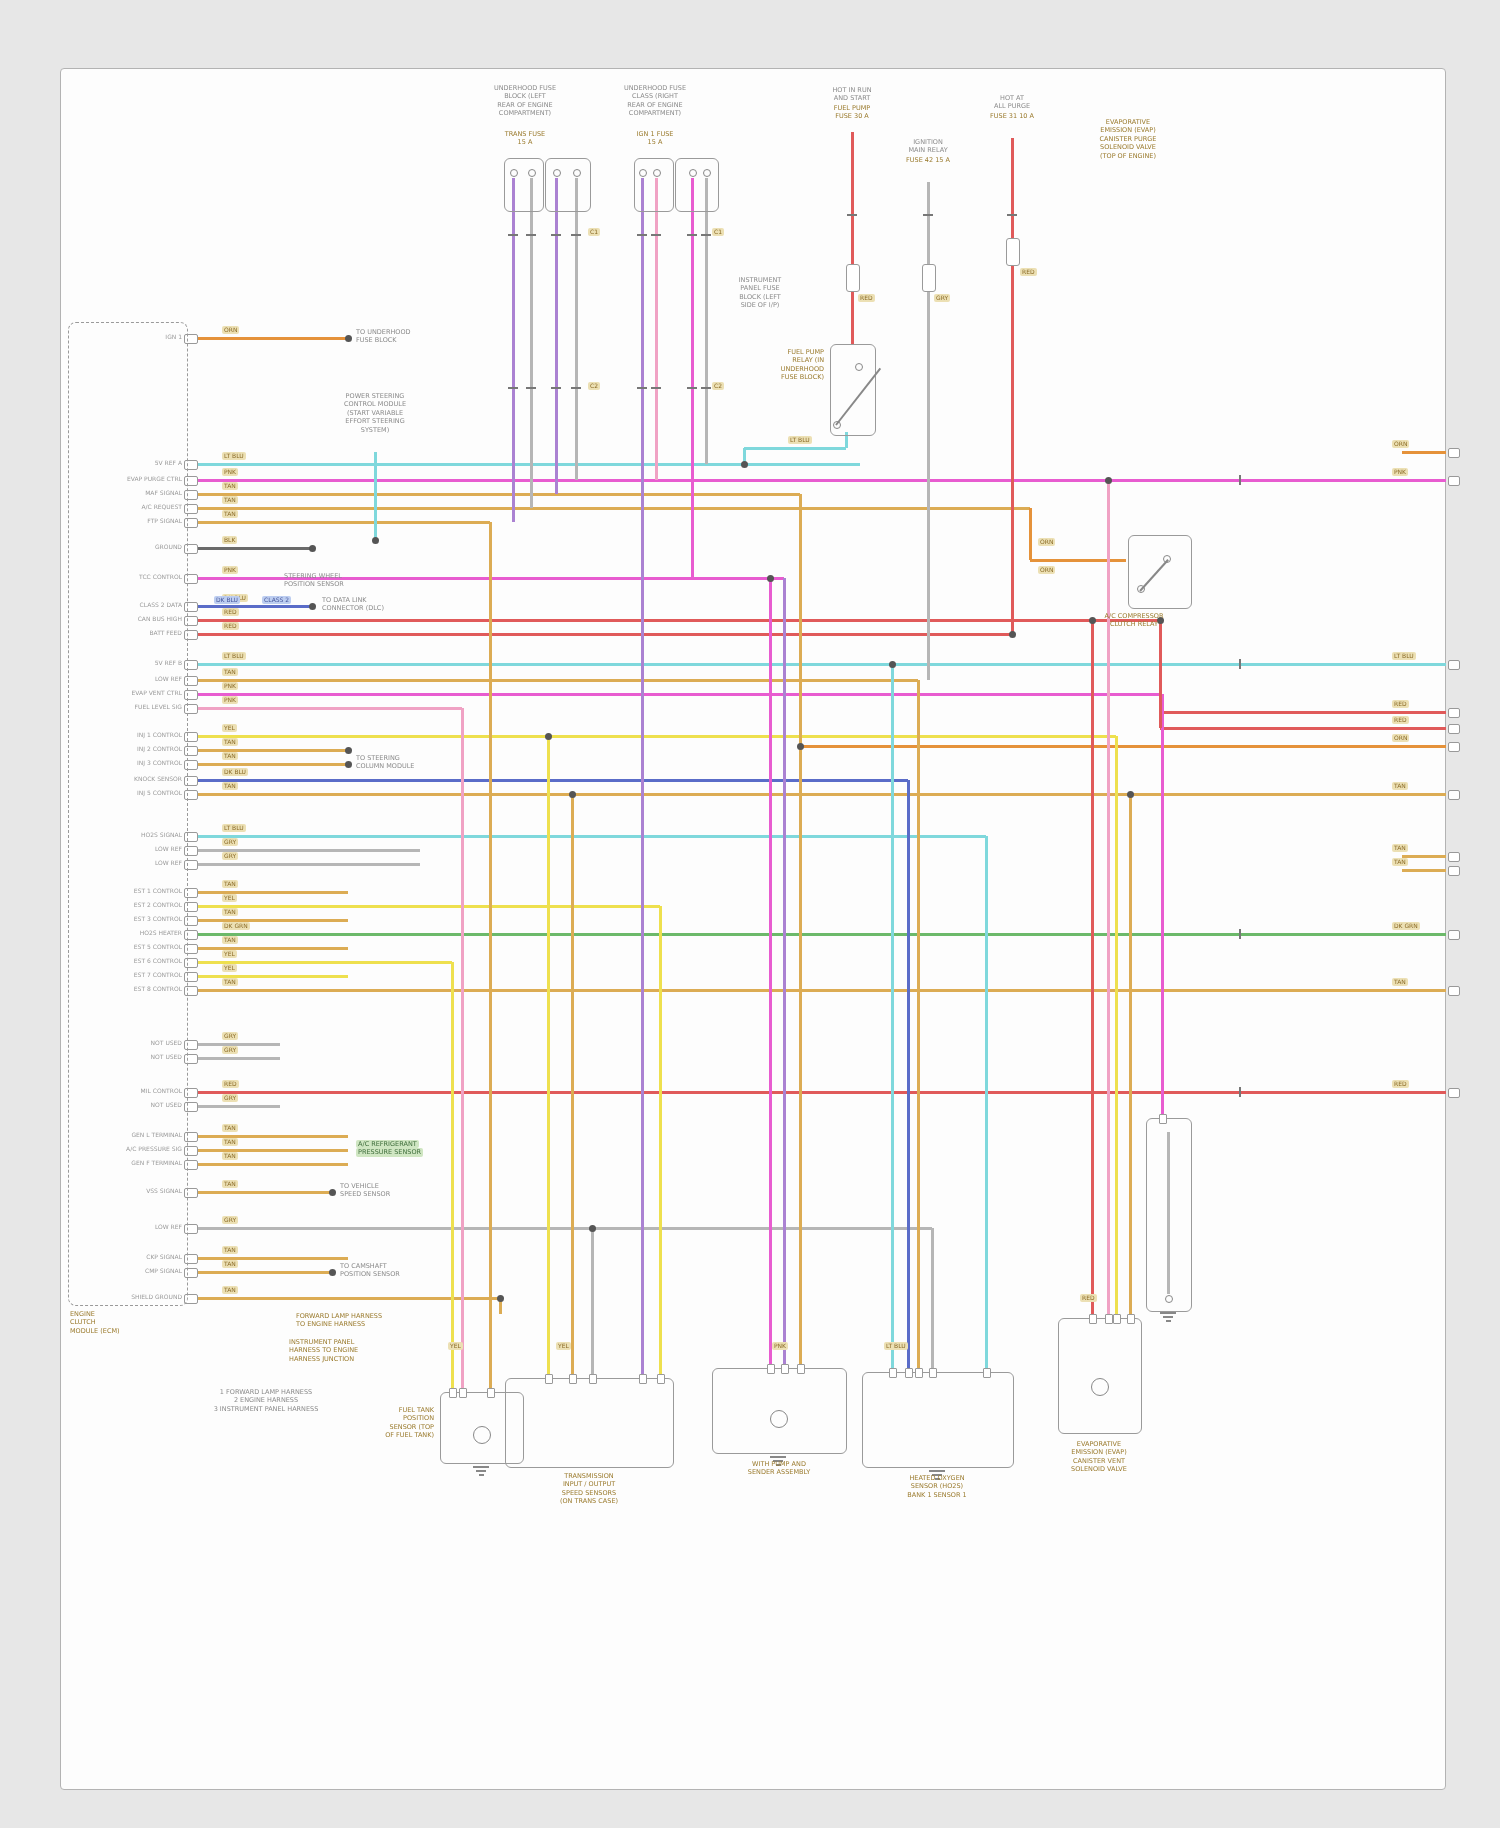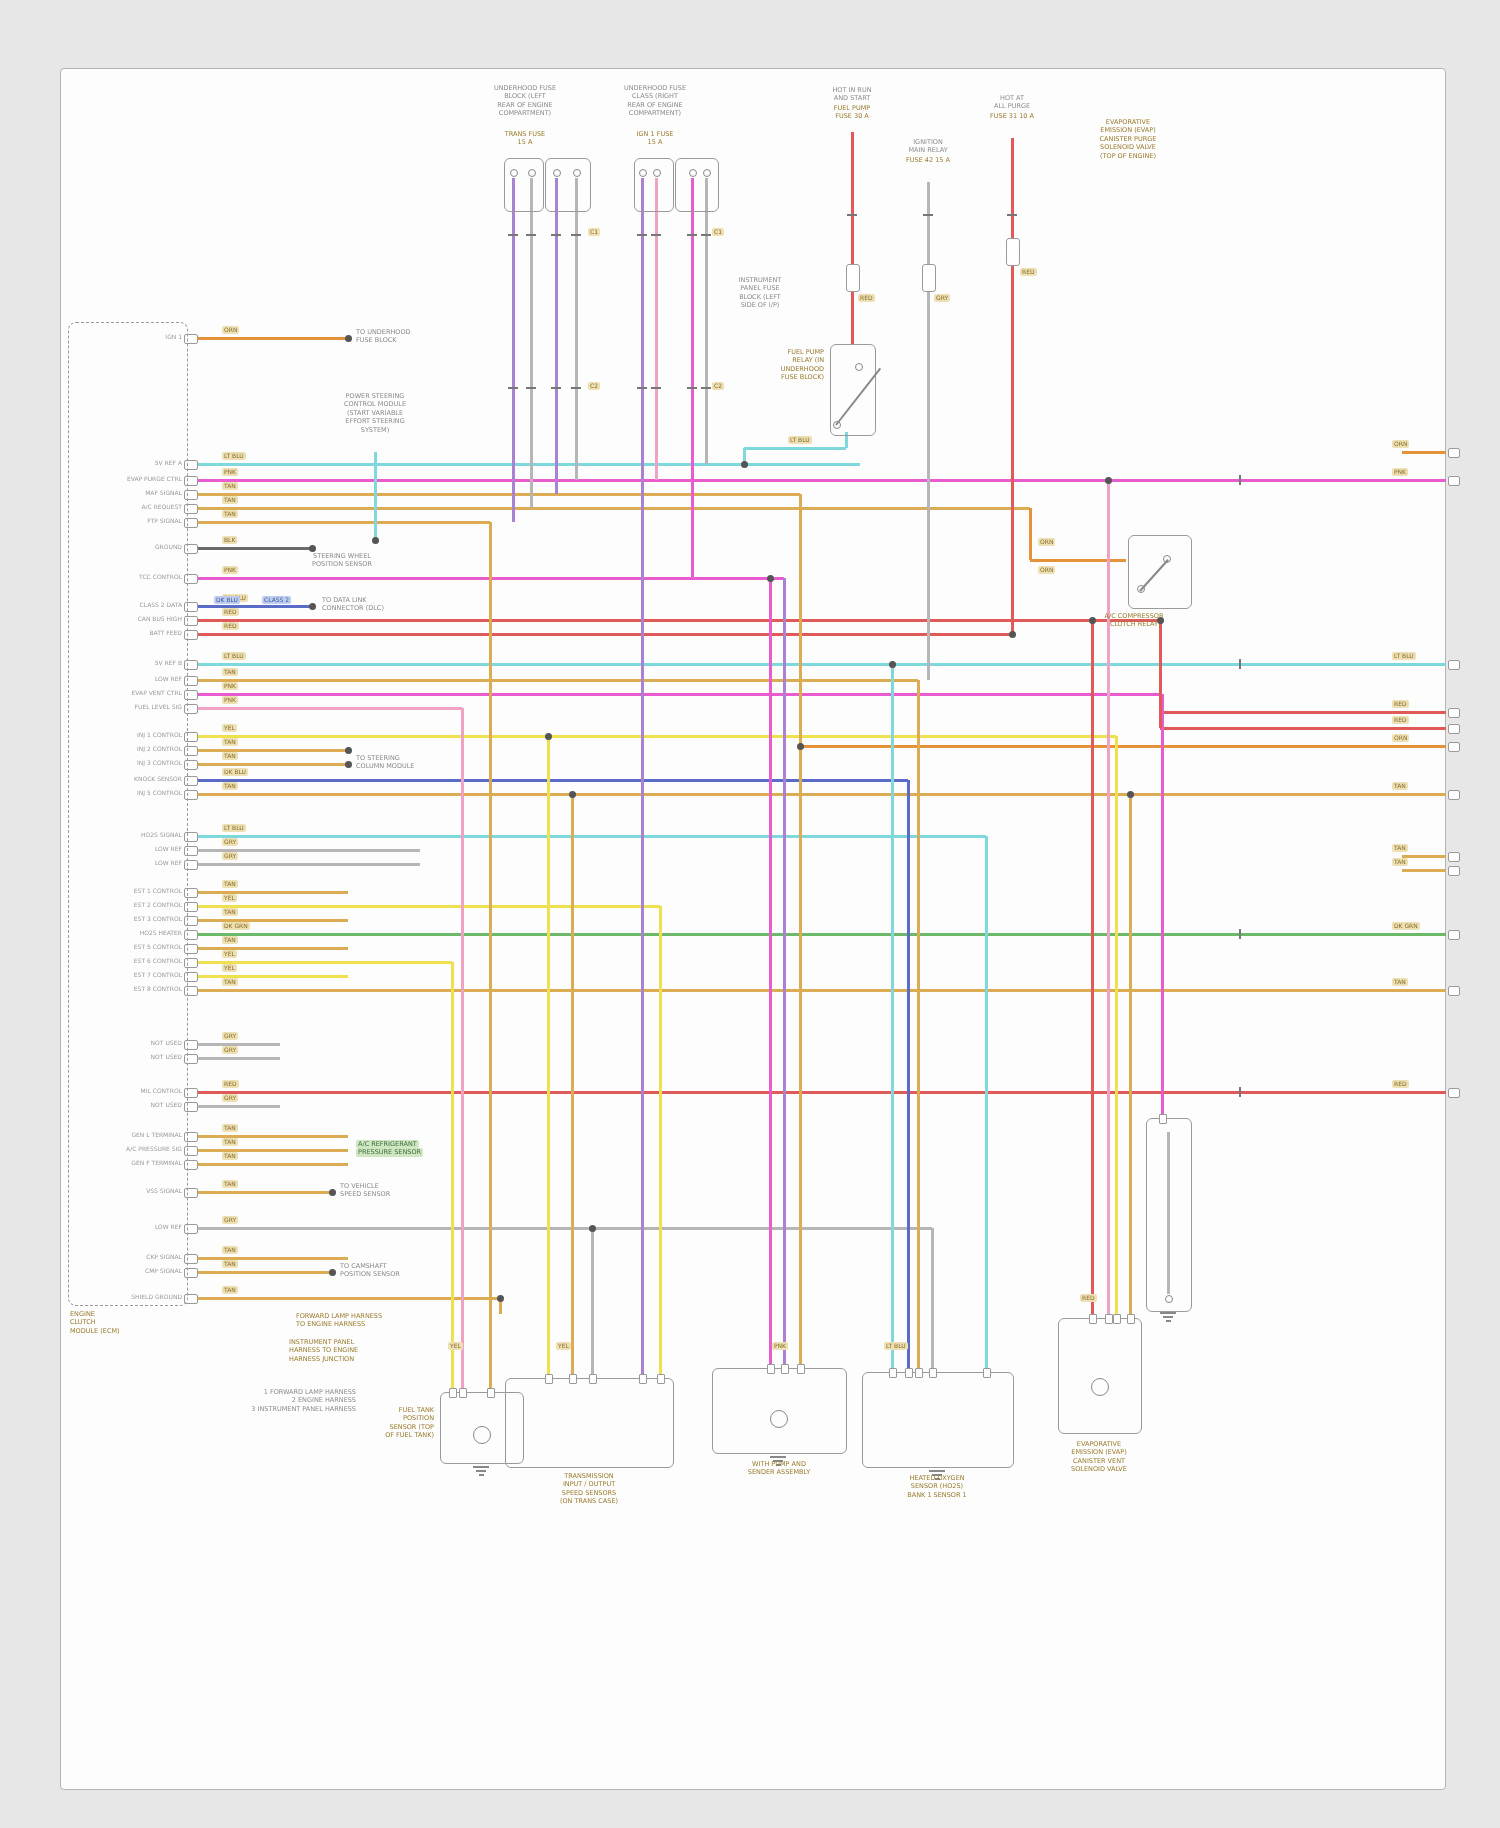--- a/index.html
+++ b/index.html
@@ -453,21 +453,21 @@
       <div class="tanc">SOLENOID VALVE</div>
       <div class="tanc">(TOP OF ENGINE)</div>
     </div>
     <div class="tblock" style="left: 316px; top: 392px; width: 118px; text-align: center;">
       <div class="txt">POWER STEERING</div>
       <div class="txt">CONTROL MODULE</div>
       <div class="txt">(START VARIABLE</div>
       <div class="txt">EFFORT STEERING</div>
       <div class="txt">SYSTEM)</div>
     </div>
-    <div class="tblock" style="left: 284px; top: 552px; width: 116px; text-align: center;">
+    <div class="tblock" style="left: 284px; top: 572px; width: 116px; text-align: left;">
       <div class="txt">STEERING WHEEL</div>
       <div class="txt">POSITION SENSOR</div>
     </div>
     <div class="tblock" style="left: 710px; top: 276px; width: 100px; text-align: center;">
       <div class="txt">INSTRUMENT</div>
       <div class="txt">PANEL FUSE</div>
       <div class="txt">BLOCK (LEFT</div>
       <div class="txt">SIDE OF I/P)</div>
     </div>
     <div class="tblock" style="left: 748px; top: 348px; width: 76px; text-align: right;">
@@ -514,21 +514,21 @@
       <div class="tanc">HEATED OXYGEN</div>
       <div class="tanc">SENSOR (HO2S)</div>
       <div class="tanc">BANK 1 SENSOR 1</div>
     </div>
     <div class="tblock" style="left: 1048px; top: 1440px; width: 102px; text-align: center;">
       <div class="tanc">EVAPORATIVE</div>
       <div class="tanc">EMISSION (EVAP)</div>
       <div class="tanc">CANISTER VENT</div>
       <div class="tanc">SOLENOID VALVE</div>
     </div>
-    <div class="tblock" style="left: 176px; top: 1388px; width: 180px; text-align: right;">
+    <div class="tblock" style="left: 176px; top: 1388px; width: 180px; text-align: center;">
       <div class="txt">1   FORWARD LAMP HARNESS</div>
       <div class="txt">2   ENGINE HARNESS</div>
       <div class="txt">3   INSTRUMENT PANEL HARNESS</div>
     </div>
     <div class="tblock" style="left: 356px; top: 328px; width: 120px; text-align: left;">
       <div class="txt">TO UNDERHOOD</div>
       <div class="txt">FUSE BLOCK</div>
     </div>
     <div class="tblock" style="left: 356px; top: 754px; width: 120px; text-align: left;">
       <div class="txt">TO STEERING</div>

